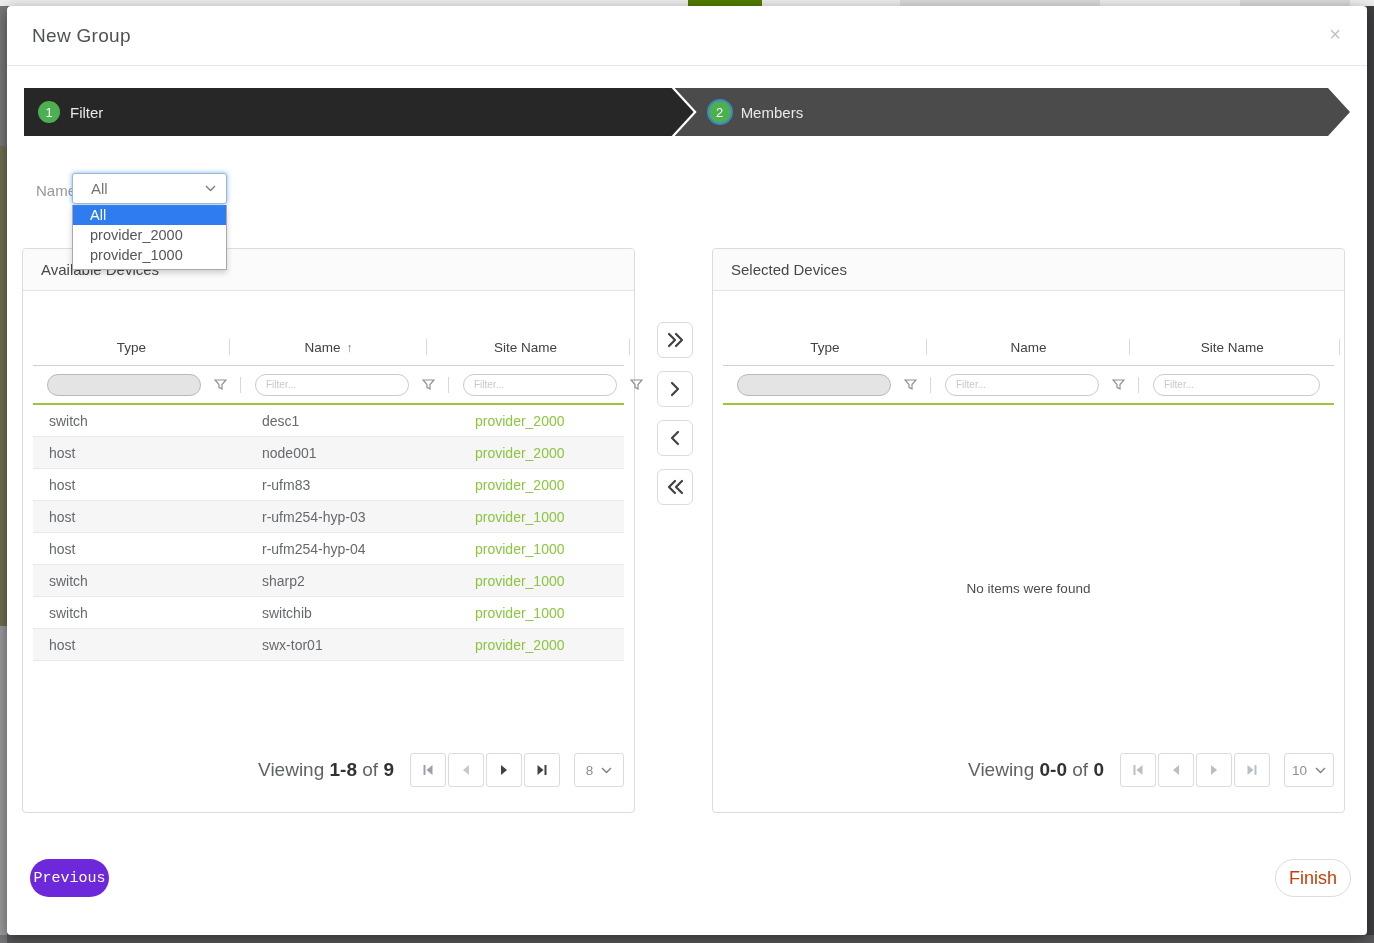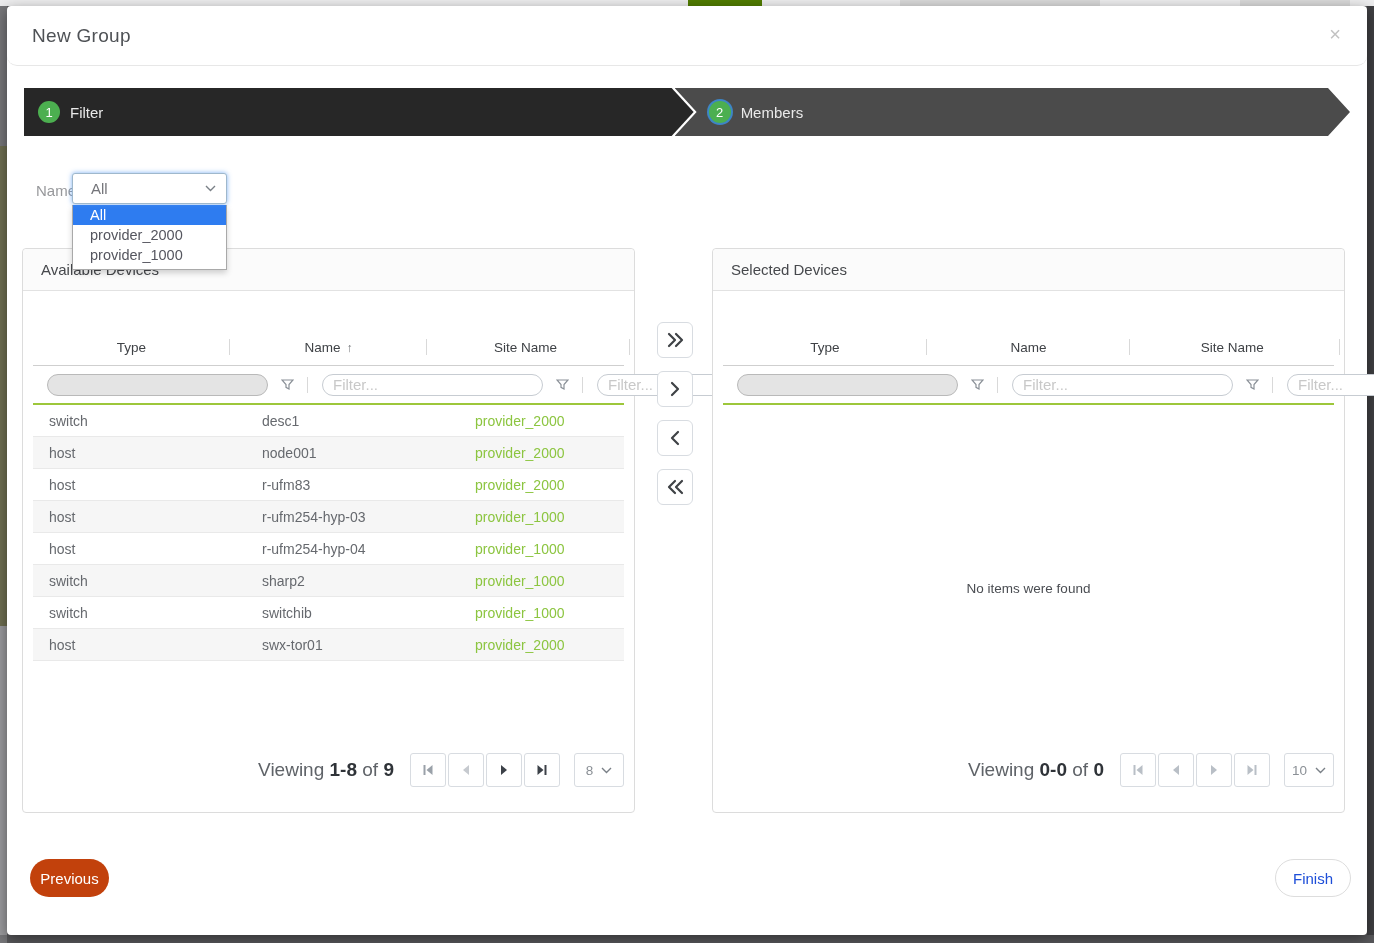--- a/index.html
+++ b/index.html
@@ -14,21 +14,21 @@
   .bk-left { position:absolute; left:0; top:6px; width:7px; height:937px; background:#77777a; }
   .bk-left-olive { position:absolute; left:0; top:146px; width:7px; height:480px; background:#6f6f52; }
   .bk-left-light { position:absolute; left:0; top:626px; width:7px; height:309px; background:#9b9b9e; }
   .bk-right { position:absolute; left:1367px; top:6px; width:7px; height:929px; background:#404043; }
 
   
   .modal { position:absolute; left:7px; top:6px; width:1360px; height:929px;
     background:#fff; border-radius:4px; box-shadow:0 4px 14px rgba(0,0,0,.45); }
 
   .modal-header { position:absolute; left:0; top:0; right:0; height:60px;
-    border-bottom:1px solid #e7e7e7; display:flex; align-items:center;border-radius:10px; }
+    border-bottom:1px solid #e7e7e7; display:flex; align-items:center; }
   .modal-title { margin-left:25px; font-size:19px; color:#4f5256; letter-spacing:.3px; }
   .close-btn { position:absolute; right:20px; top:16px; width:24px; height:24px;
     color:#c2c2c2; font-size:20px; line-height:24px; text-align:center; cursor:pointer; }
 
   
   .wizard { position:absolute; left:17px; right:17px; top:82px; height:48px; display:flex; }
   .step { height:48px; display:flex; align-items:center; color:#e9e9e9; font-size:15px; }
   .step1 { width:50.5%; background:#272727; padding-left:14px;
     clip-path:polygon(0 0, calc(100% - 22px) 0, 100% 50%, calc(100% - 22px) 100%, 0 100%); z-index:2; }
   .step2 { flex:1; background:#4b4b4b; margin-left:-19px; padding-left:34px;
@@ -65,21 +65,21 @@
   .hdr-cell:not(.last)::after, .flt-cell:not(.last)::after { content:""; position:absolute; right:0; top:50%;
     transform:translateY(-50%); width:1px; height:16px; background:#d9d9d9; }
   .hdr-cell.last::after { content:""; position:absolute; right:-6px; top:50%; transform:translateY(-50%);
     width:1px; height:16px; background:#d9d9d9; }
   .sort-arrow { font-size:12px; color:#6f7276; margin-left:6px; }
   .hdr-underline { height:1px; background:#cfcfcf; margin-top:5px; }
 
   .flt-row { display:grid; grid-template-columns:1fr 1fr 1fr; height:37px; align-items:center; }
   .flt-cell { display:flex; align-items:center; position:relative; padding:0 14px 0 14px; }
   .flt-input { flex:1; height:22px; border:1px solid #c7ccd2; border-radius:11px;
-    padding:0 10px; font-size:15px; color:#555; outline:none; min-width:0; }
+    padding:0 10px; font-size:10px; color:#555; outline:none; min-width:0; }
   .flt-input::placeholder { color:#c8c8c8; }
   .flt-input:disabled { background:#e4e4e4; border-color:#b9b9b9; }
   .funnel { margin-left:13px; flex:0 0 auto; display:flex; cursor:pointer; }
   .green-line { height:2px; background:#9dc73b; }
 
   .row { display:grid; grid-template-columns:1fr 1fr 1fr; height:32px; align-items:center;
     border-bottom:1px solid #e9e9e9; font-size:14px; color:#66696e; cursor:pointer;gap:48px; }
   .row:nth-child(even) { background:#f6f6f6; }
   .cell { padding-left:16px; overflow:hidden; white-space:nowrap; }
   .cell.site { color:#8cc540; }
@@ -99,24 +99,24 @@
     font-size:13.5px; color:#8b9096; cursor:pointer; }
 
   
   .transfer { position:absolute; left:650px; top:316px; width:36px; display:flex;
     flex-direction:column; gap:13px; }
   .tr-btn { width:36px; height:36px; border:1px solid #d8dce1; border-radius:6px; background:#fff;
     display:flex; align-items:center; justify-content:center; cursor:pointer; }
 
   
   .btn-previous { position:absolute; left:23px; top:853px; width:79px; height:38px;
-    border:none; border-radius:19px; background:#c2410c; color:#fff; font-size:15px;
-    font-family:Liberation Sans, sans-serif; cursor:pointer; }
+    border:none; border-radius:19px; background:#6d28d9; color:#fff; font-size:15px;
+    font-family:Liberation Mono, monospace; cursor:pointer; }
   .btn-finish { position:absolute; right:16px; top:853px; width:76px; height:38px;
-    background:#fff; border:1px solid #ddd; border-radius:19px; color:#1d4ed8; font-size:15px;
+    background:#fff; border:1px solid #ddd; border-radius:19px; color:#c2410c; font-size:18px;
     font-family:"Liberation Sans",sans-serif; cursor:default; }
 </style>
 </head>
 <body>
 
 <div class="bk-top"></div>
 <div class="bk-top-green"></div>
 <div class="bk-top-frag1"></div>
 <div class="bk-top-frag2"></div>
 <div class="bk-left"></div>

